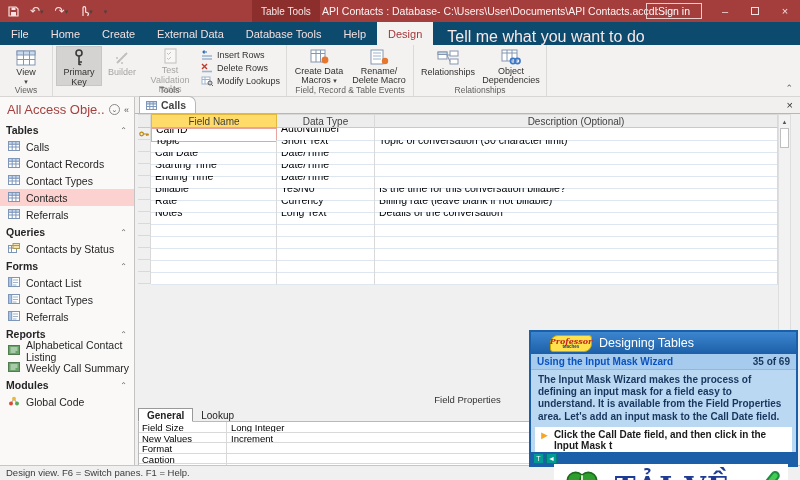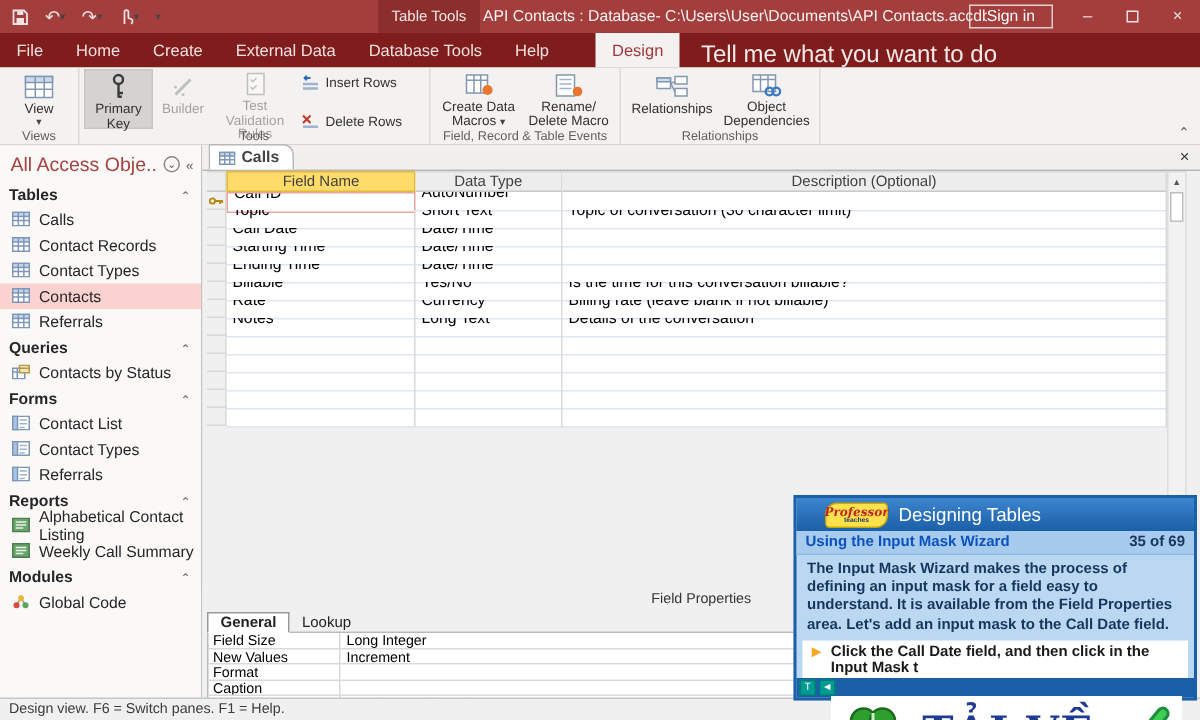--- a/index.html
+++ b/index.html
@@ -13,34 +13,34 @@
   .qat .qbtn { display:flex; align-items:center; color:#F4E3E2; font-size:12px; line-height:1; cursor:default; }
   .qat svg { display:block; }
   .tt-box { position:absolute; left:252px; top:0; height:22px; padding:0 9px; background:#8B2E2C; display:flex; align-items:center; font-size:10px; color:#F6E6E5; }
   .win-title { position:absolute; left:322px; top:5px; width:336px; font-size:10.5px; white-space:nowrap; overflow:hidden; color:#FDF3F2; }
   .signin { position:absolute; right:98px; top:3px; height:16px; padding:0 11px; background:transparent; border:1px solid #E8CFCE; color:#fff; font-size:10.5px; font-family:inherit; }
   .winbtns { position:absolute; right:0; top:0; height:22px; display:flex; }
   .winbtn { width:30px; height:22px; display:flex; align-items:center; justify-content:center; font-size:11px; color:#F2E2E1; }
   .restore-box { width:8px; height:8px; border:1px solid #F2E2E1; display:inline-block; }
 
   
-  .tabrow { position:absolute; left:0; top:22px; width:800px; height:23px; background:#7f1d1d; display:flex; align-items:stretch; }
+  .tabrow { position:absolute; left:0; top:22px; width:800px; height:23px; background:#0c4a6e; display:flex; align-items:stretch; }
   .rtab { padding:0 11px; display:flex; align-items:center; color:#F3E0DF; font-size:11px; cursor:default; }
-  .rtab.active { background:#F3F2F1; color:#A4373A;margin-left:20px; }
+  .rtab.active { background:#F3F2F1; color:#A4373A; }
   .tellme { display:flex; gap:6px; margin-left:14px; color:#F6E9E8; font-size:16px;flex-direction:column; }
 
   
   .ribbon { position:absolute; left:0; top:45px; width:800px; height:52px; background:#F3F2F1; border-bottom:1px solid #D8D6D4; display:flex; }
   .rgroup { position:relative; height:100%; border-right:1px solid #DCDAD8; padding:1px 3px 12px 3px; display:flex; align-items:flex-start; }
   .rgroup-label { position:absolute; left:0; right:0; bottom:1px; text-align:center; font-size:8.5px; color:#605E5C; white-space:nowrap; }
   .bigbtn { display:flex; flex-direction:column; align-items:center; justify-content:flex-start; width:46px; height:40px; padding-top:2px; font-size:9px; color:#323130; text-align:center; line-height:1.08; cursor:default; }
   .bigbtn .bicon { height:18px; display:flex; align-items:flex-end; margin-bottom:2px; }
   .bigbtn.pressed { background:#D5D3D1; border:1px solid #C8C6C4; }
   .bigbtn.disabled { opacity:0.42; }
-  .smallcol { display:flex; flex-direction:column; justify-content:flex-start; gap:13px; padding-top:2px; }
+  .smallcol { display:flex; flex-direction:column; justify-content:flex-start; gap:0; padding-top:2px; }
   .smallbtn { display:flex; align-items:center; gap:4px; height:13px; font-size:9px; color:#323130; padding:0 3px; }
   .dd { font-size:7px; color:#444; }
   .ribbon-collapse { position:absolute; right:7px; bottom:3px; font-size:9px; color:#605E5C; }
 
   
   .main { position:absolute; left:0; top:97px; width:800px; height:368px; }
   .nav { position:absolute; left:0; top:0; width:135px; height:368px; background:#FAF9F8; border-right:1px solid #C6C4C2; overflow:hidden; }
   .nav-header { display:flex; align-items:center; padding:5px 5px 4px 7px; }
   .nav-title { flex:1; font-size:13px; color:#A5413E; white-space:nowrap; overflow:hidden; }
   .nav-hicon { font-size:9px; color:#5A5A5A; margin-left:4px; }

